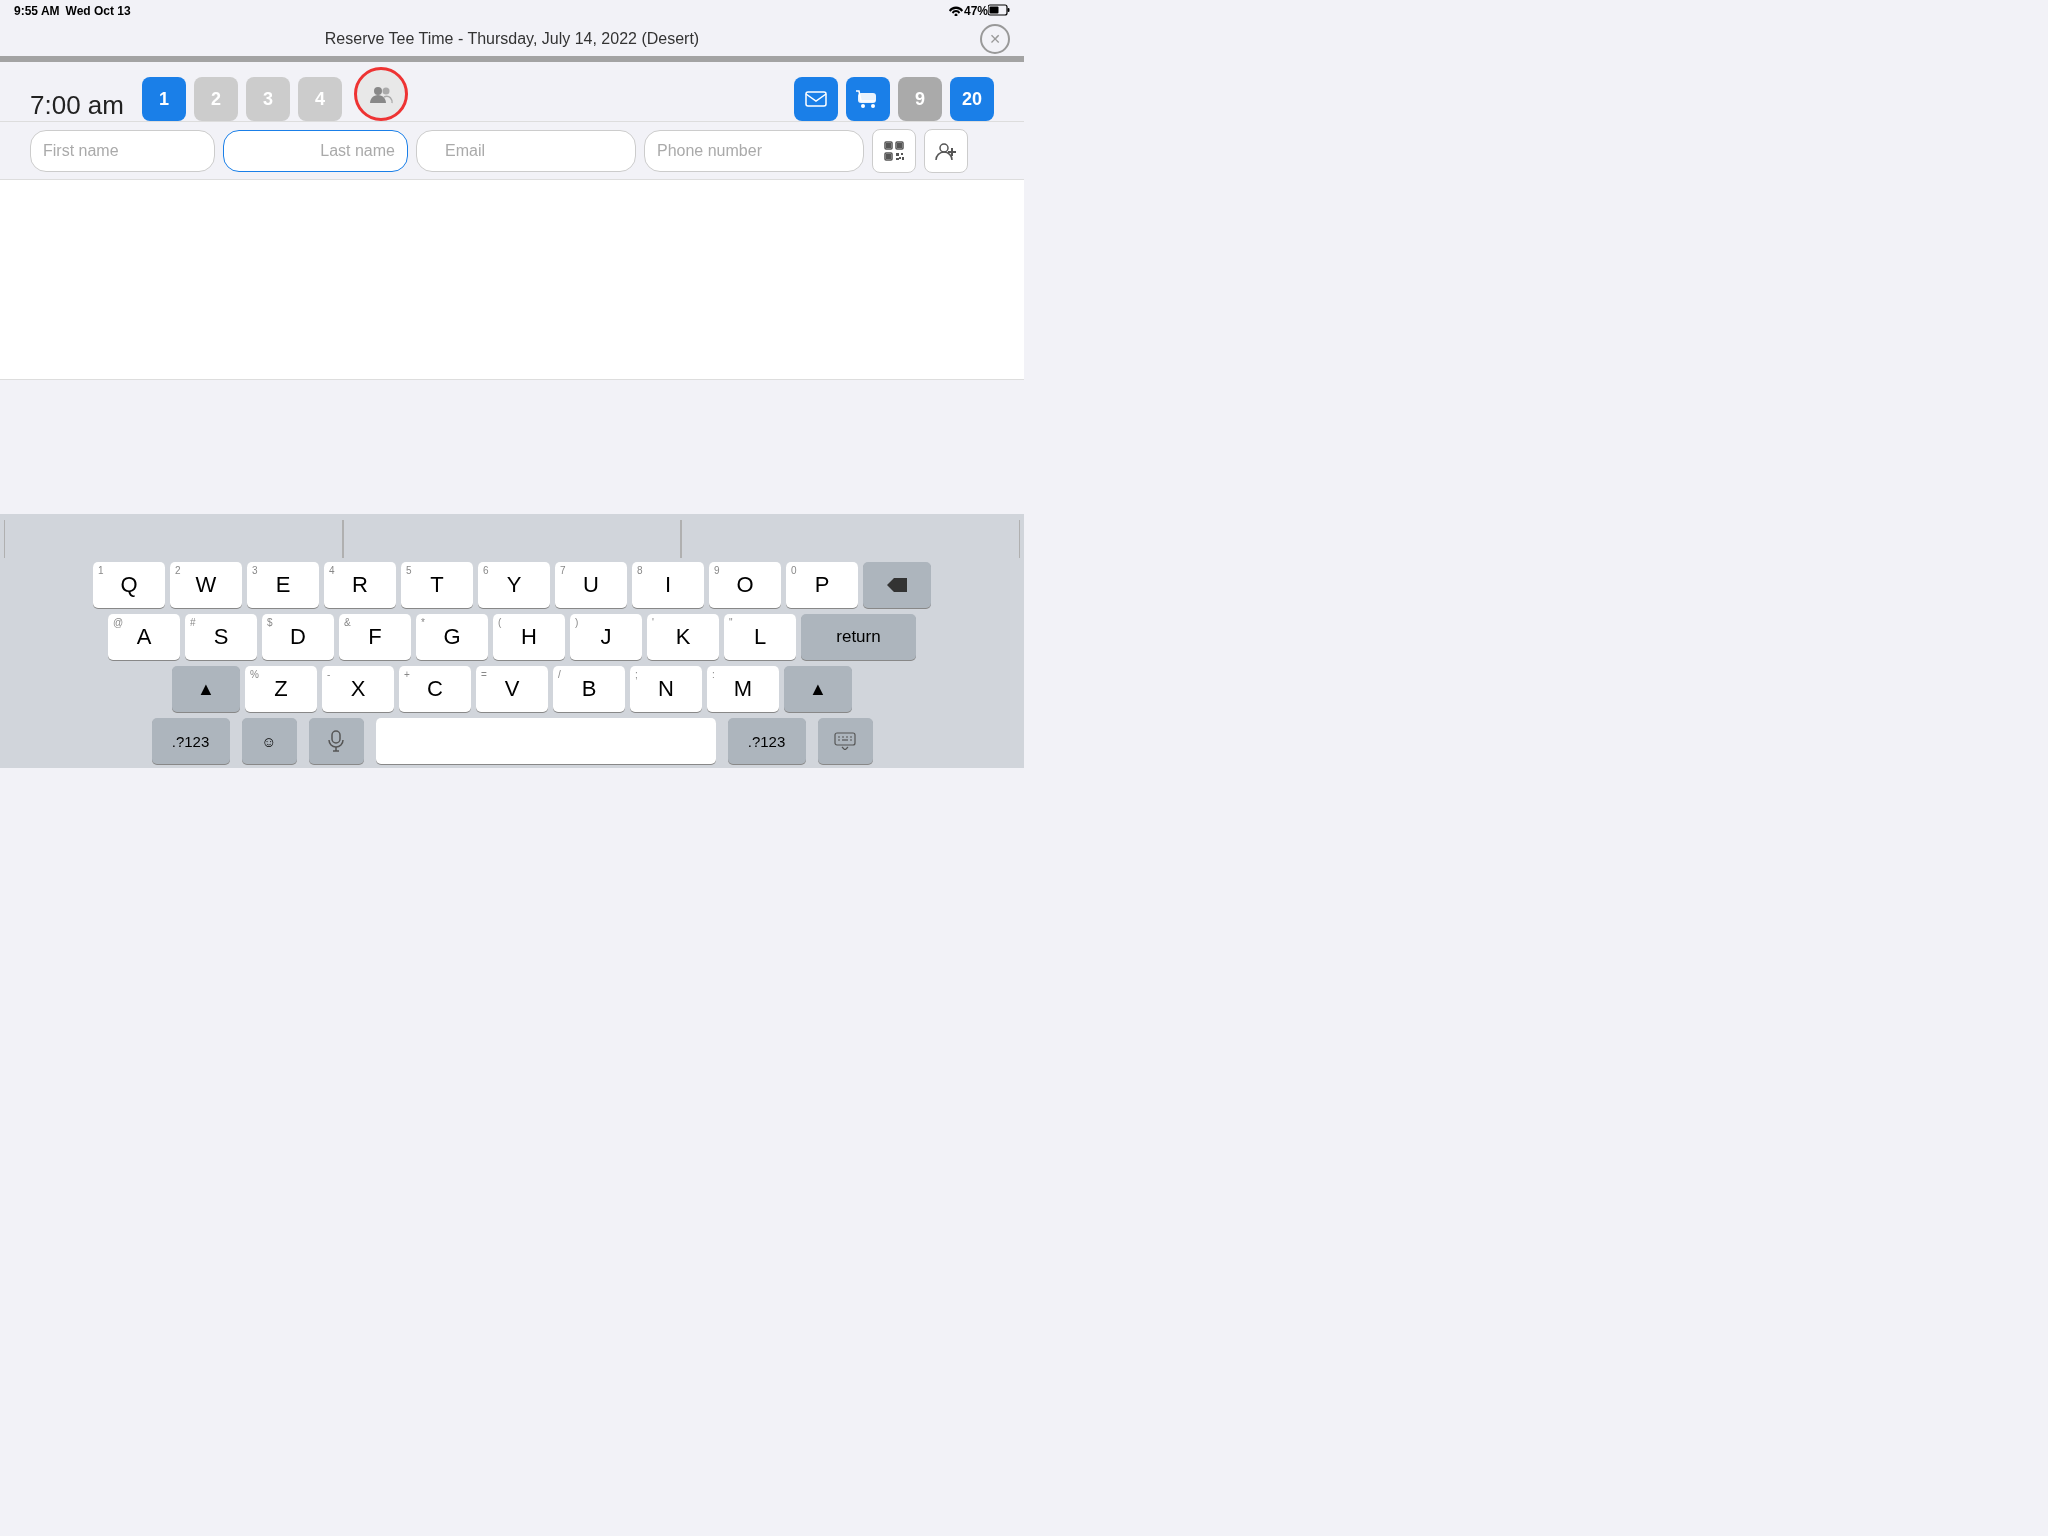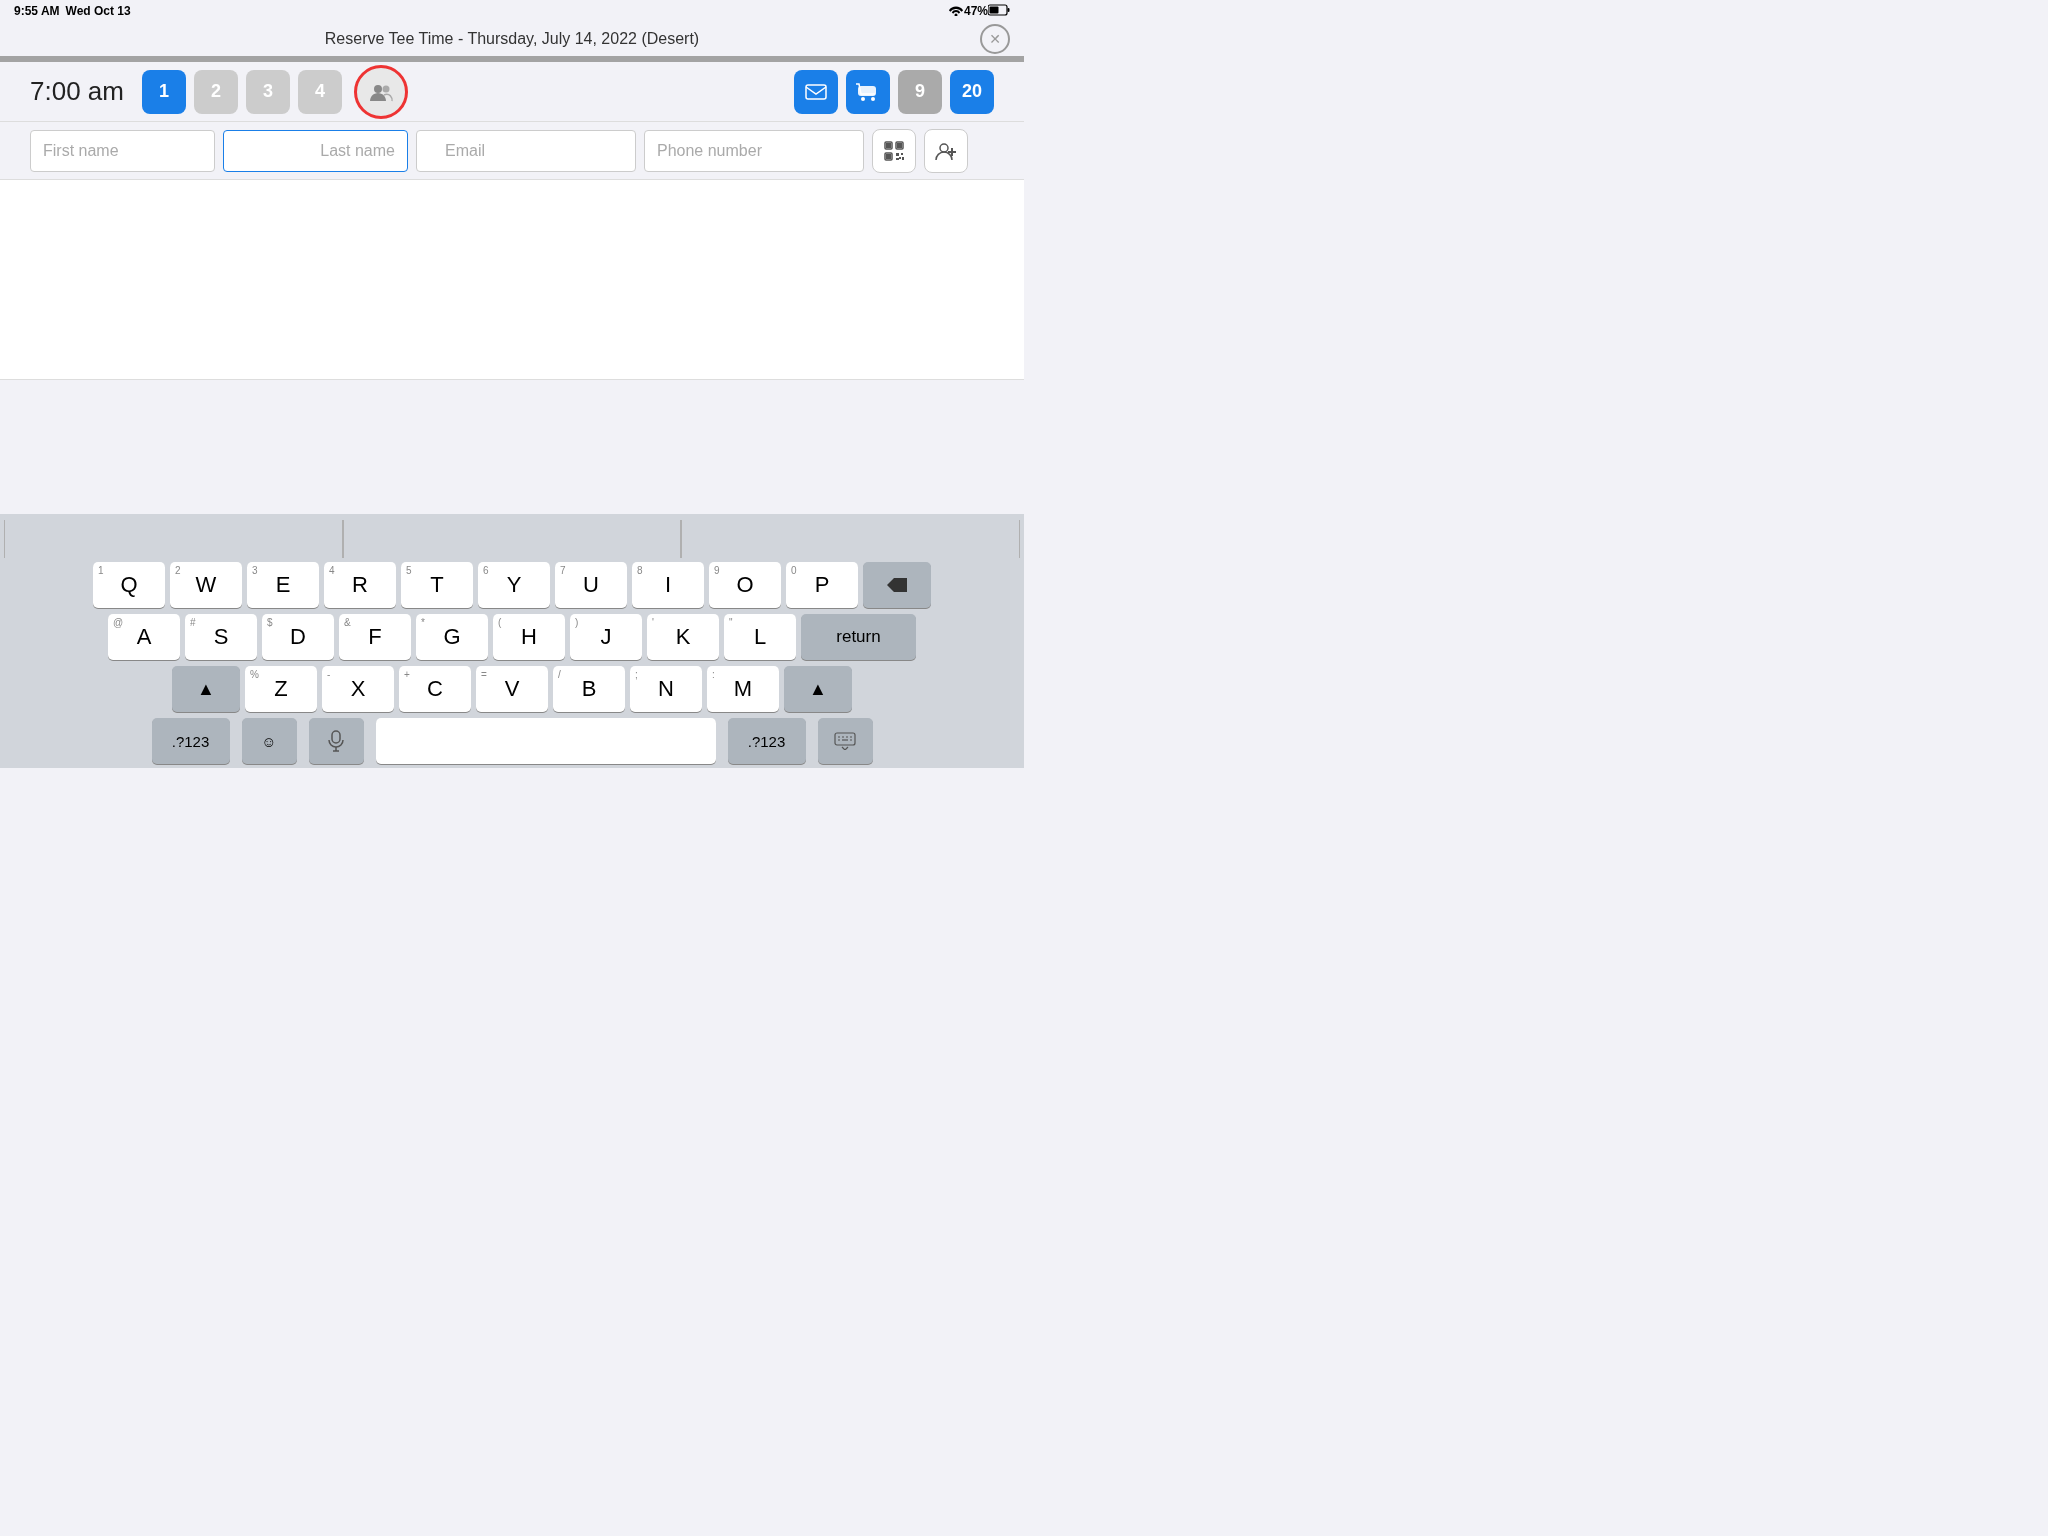--- a/index.html
+++ b/index.html
@@ -58,21 +58,21 @@
       cursor: pointer;
       color: #999;
       font-size: 14px;
     }
 
     
     .tee-time-row {
       background: #f2f2f7;
       height: 60px;
       display: flex;
-      align-items: center;
+      align-items: flex-end;
       padding: 0 30px;
       gap: 8px;
       border-bottom: 1px solid #ddd;
     }
     .time-label {
       font-size: 26px;
       font-weight: 300;
       color: #222;
       margin-right: 10px;
       min-width: 90px;
@@ -145,21 +145,21 @@
       height: 58px;
       display: flex;
       align-items: center;
       padding: 0 30px;
       gap: 8px;
       border-bottom: 1px solid #ddd;
     }
     .form-input {
       height: 42px;
       border: 1px solid #ccc;
-      border-radius: 4px;
+      border-radius: 16px;
       background: #fff;
       padding: 0 12px;
       font-size: 16px;
       color: #333;
       outline: none;
     }
     .form-input::placeholder { color: #aaa; }
     .form-input.focused { border-color: #1a7fe8; }
     .input-first { width: 185px; }
     .input-last { width: 185px; border-color: #1a7fe8; text-align: right; }

